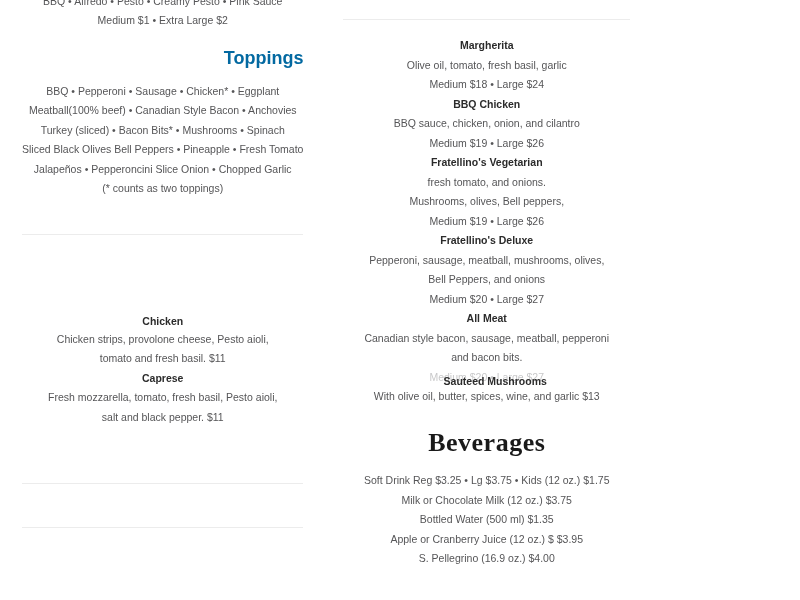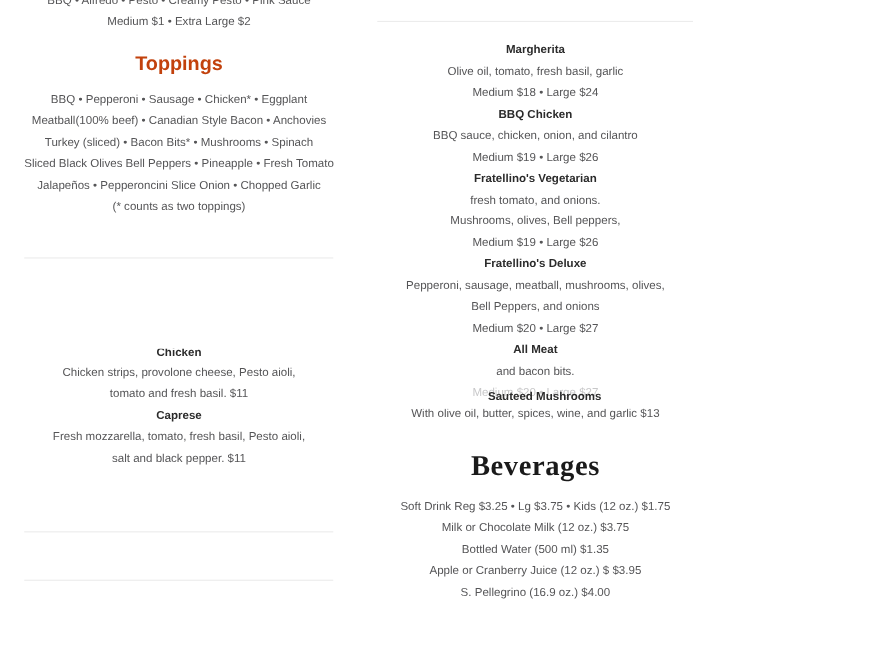--- a/index.html
+++ b/index.html
@@ -41,23 +41,23 @@
     white-space: nowrap;
   }
   .item-name {
     text-align: center;
     font-size: 10.5px;
     line-height: 19.5px;
     font-weight: bold;
     color: #2b2b2b;
   }
   .section-head {
-    text-align: center;
-    font-weight: bold;
-    color: #c2410c;
+    text-align: right;
+    font-weight: bold;
+    color: #0369a1;
     font-size: 18px;
     line-height: 22px;
   }
   .display-head {
     text-align: center;
     font-family: "Liberation Serif", serif;
     font-weight: bold;
     color: #1a1a1a;
     font-size: 26px;
     line-height: 30px;
@@ -175,20 +175,21 @@
     <div class="line">fresh tomato, and onions.</div>
     <div class="line">Mushrooms, olives, Bell peppers,</div>
     <div class="line">Medium $19 • Large $26</div>
 
     <div class="item-name">Fratellino's Deluxe</div>
     <div class="line">Pepperoni, sausage, meatball, mushrooms, olives,</div>
     <div class="line">Bell Peppers, and onions</div>
     <div class="line">Medium $20 • Large $27</div>
 
     <div class="item-name">All Meat</div>
+    <div class="line">Canadian style bacon, sausage, meatball, pepperoni</div>
     <div class="line">and bacon bits.</div>
 
     <div class="overlap-wrap">
       <div class="overlap-under">Medium $20 • Large $27</div>
       <div class="overlap-over">Sauteed Mushrooms</div>
     </div>
 
     <div class="line">With olive oil, butter, spices, wine, and garlic $13</div>
 
     <div style="height:22px"></div>

